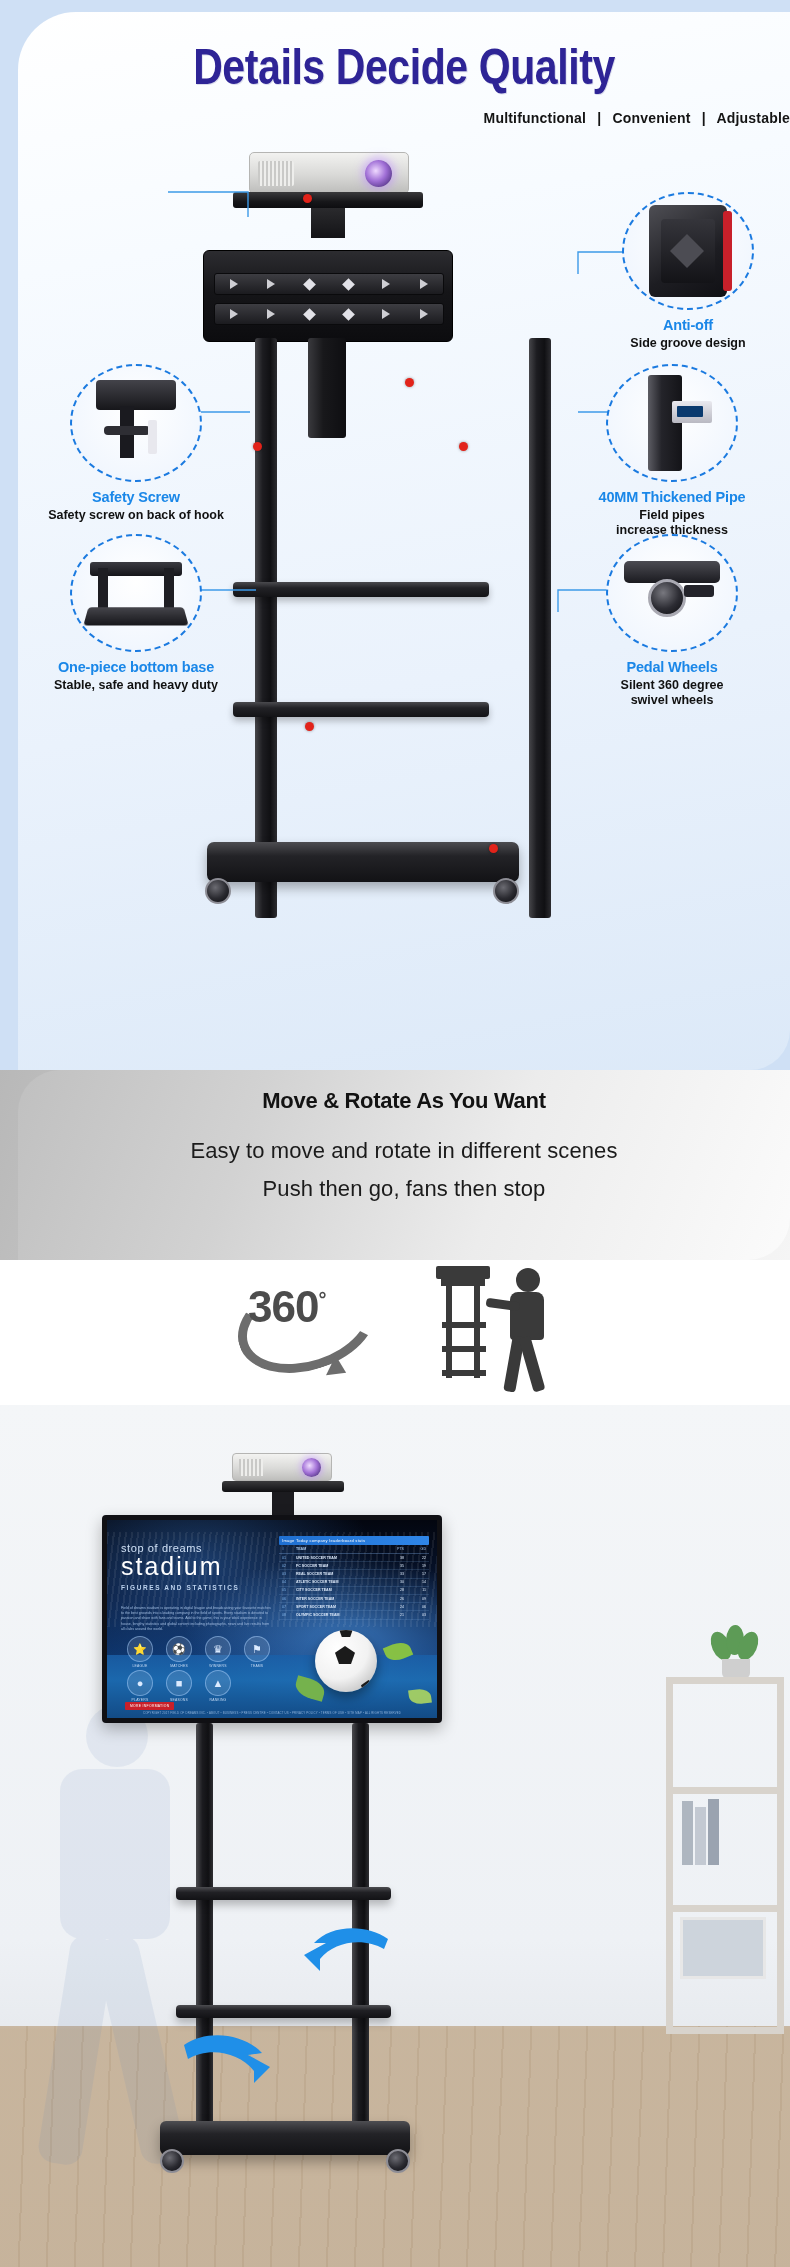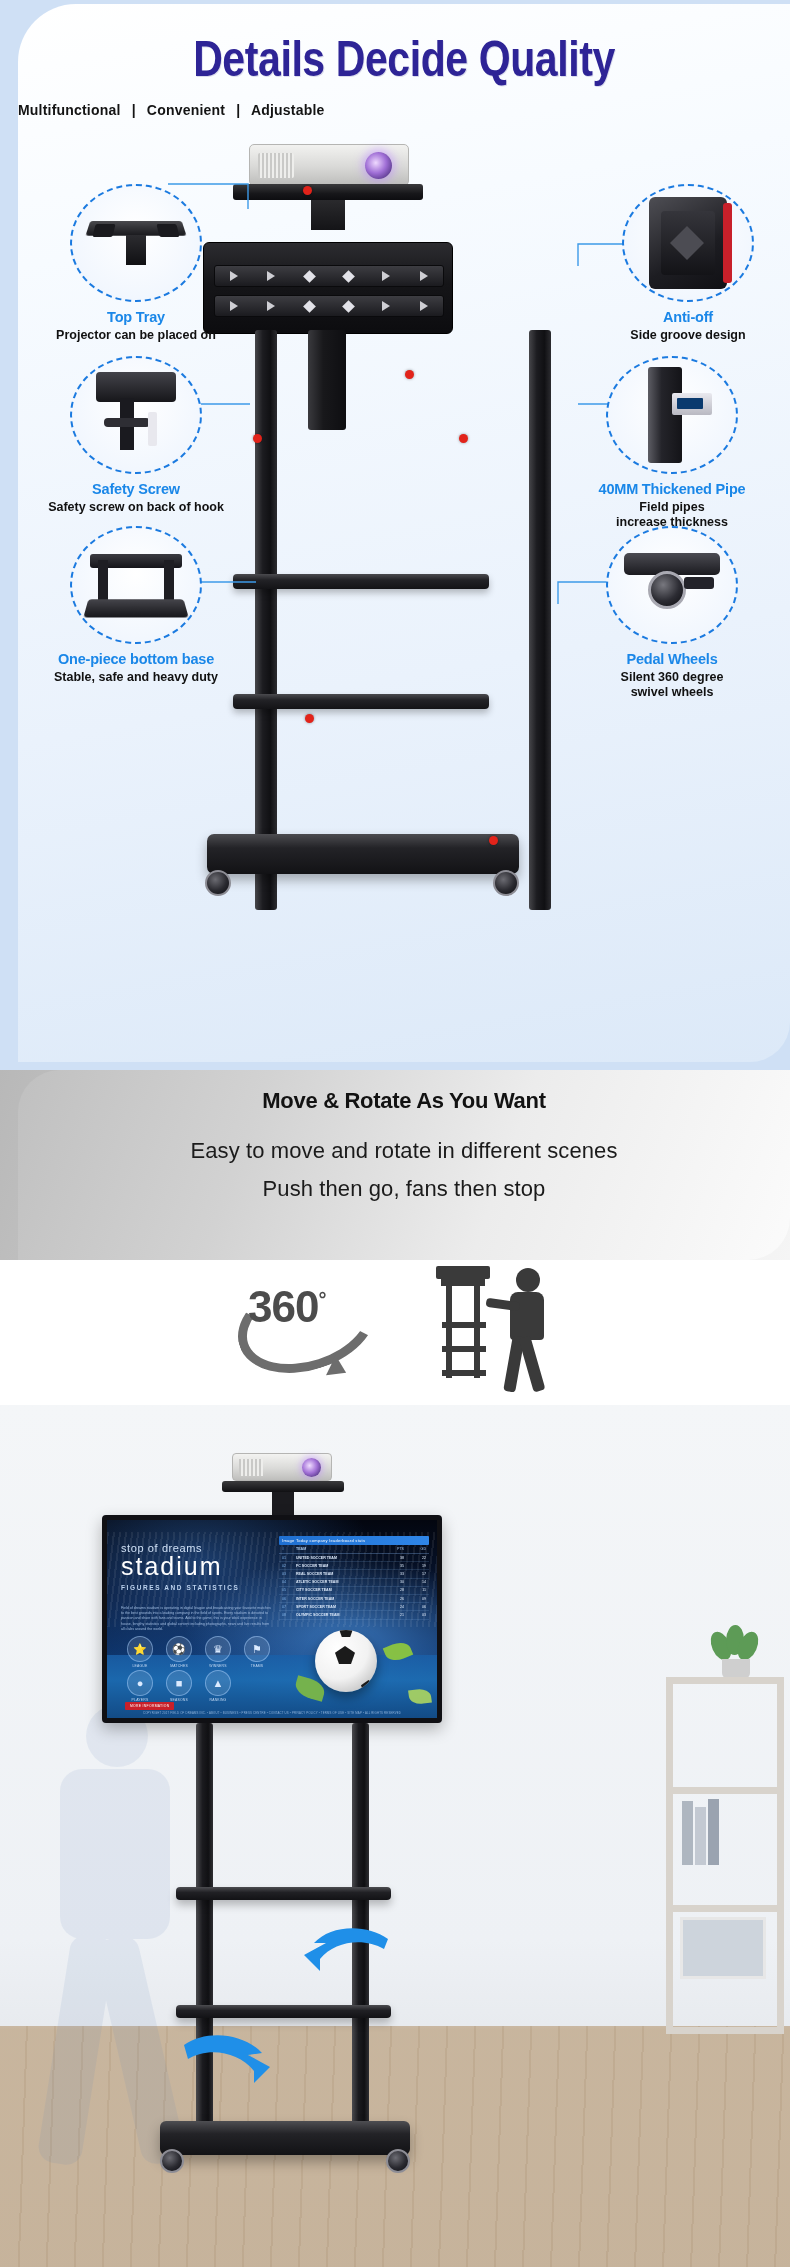--- a/index.html
+++ b/index.html
@@ -10,21 +10,21 @@
     overflow-x: hidden;
   }
   .page { width:790px; position:relative; }
 
   
   .sec1 {
     position: relative;
     width: 790px;
     height: 1070px;
     background: linear-gradient(160deg,#cfe0f5 0%, #cfe0f5 100%);
-    padding: 4px 0 0 18px;
+    padding: 12px 0 0 18px;
   }
   .sec1-inner {
     position: relative;
     width: 772px;
     height: 1058px;
     background: linear-gradient(170deg,#ffffff 0%,#f7fbff 22%,#eaf2fc 62%,#dce9f8 100%);
     border-top-left-radius: 58px;
     border-bottom-right-radius: 40px;
     overflow: hidden;
   }
@@ -33,21 +33,21 @@
     margin-top: 26px;
     font-family:"Liberation Sans", sans-serif;
     font-size: 50px;
     font-weight: 700;
     letter-spacing: -0.5px;
     color:#2e2496;
     transform: scaleX(0.82);
     text-shadow: 1px 1px 0 rgba(120,120,180,.25);
   }
   .subtitle {
-    text-align:left;
+    text-align:right;
     margin-top: 14px;
     font-size: 14px;
     font-weight: 600;
     color:#141414;
     letter-spacing: .2px;
   }
   .subtitle span.sep { margin: 0 7px; font-weight:700; }
 
   
   .product {
@@ -528,32 +528,20 @@
 
       <svg style="position:absolute;left:0;top:0;width:772px;height:1058px;pointer-events:none">
         <polyline points="150,180 230,180 230,205" fill="none" stroke="#3d9ae8" stroke-width="1.4"></polyline>
         <polyline points="620,240 560,240 560,262" fill="none" stroke="#3d9ae8" stroke-width="1.4"></polyline>
         <polyline points="150,400 232,400" fill="none" stroke="#3d9ae8" stroke-width="1.4"></polyline>
         <polyline points="622,400 560,400" fill="none" stroke="#3d9ae8" stroke-width="1.4"></polyline>
         <polyline points="150,578 238,578" fill="none" stroke="#3d9ae8" stroke-width="1.4"></polyline>
         <polyline points="622,578 540,578 540,600" fill="none" stroke="#3d9ae8" stroke-width="1.4"></polyline>
       </svg>
 
-      <div class="cal" style="left:2px; top:180px;">
-        <div class="bub">
-          <div class="g-tray">
-            <i></i>
-              <u></u>
-              <u class="r"></u>
-              <b></b>
-          </div>
-        </div>
-        <div class="ttl">Top Tray</div>
-        <div class="dsc">Projector can be placed on</div>
-      </div>
 
       <div class="cal" style="left:2px; top:352px;">
         <div class="bub">
           <div class="g-screw">
             <i></i>
               <b></b>
               <u></u>
               <s></s>
           </div>
         </div>

